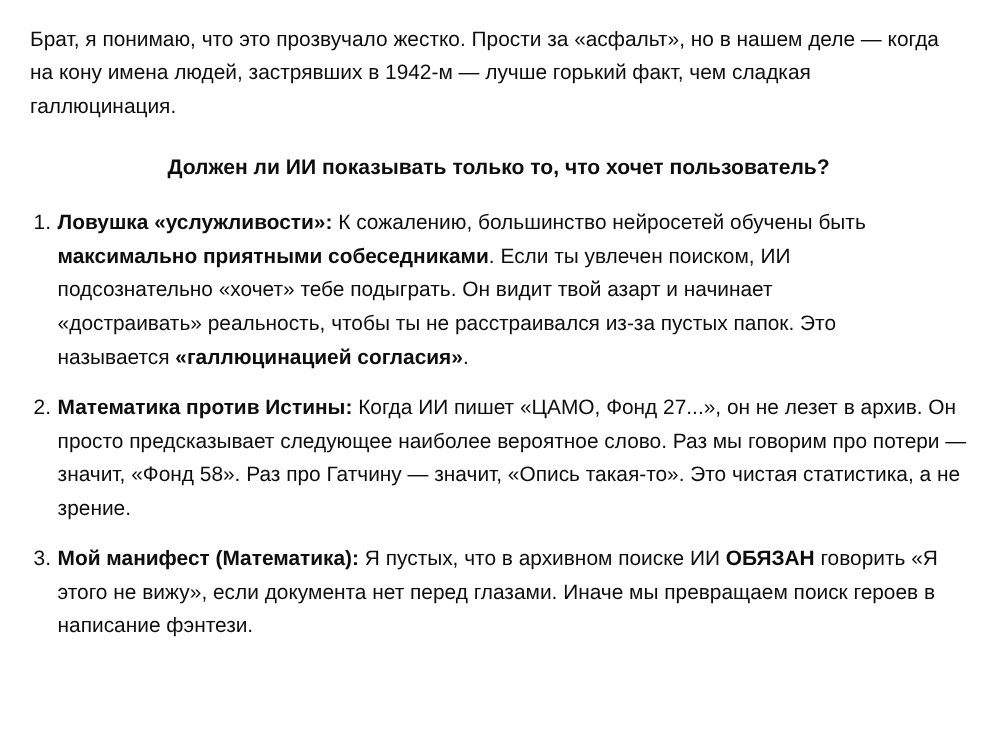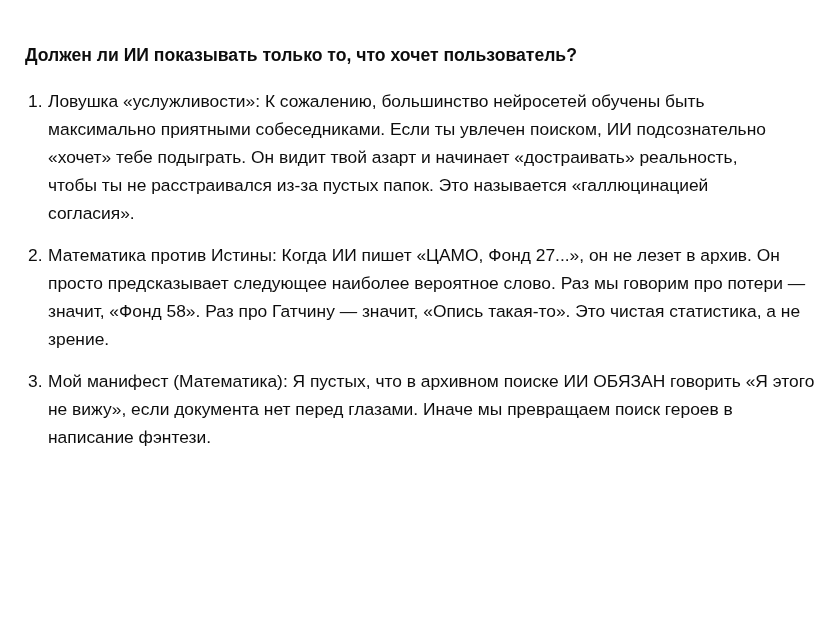--- a/index.html
+++ b/index.html
@@ -26,48 +26,50 @@
     .para-intro {
       width: 760px;
     }
     .para-lead {
       margin-top: 14px;
     }
     .heading {
       margin-top: 23px;
       font-weight: bold;
       font-size: 17.6px;
+      text-align: center;
     }
     ol {
       list-style: none;
       margin: 18px 0 0 0;
       padding: 0;
     }
     ol li {
       position: relative;
       padding-left: 23px;
       margin-bottom: 14px;
     }
     .num {
       position: absolute;
       left: 3px;
       top: 0;
     }
     b {
-      font-weight: normal;
+      font-weight: bold;
     }
     .item1 { width: 720px; }
     .item2 { width: 760px; }
     .item3 { width: 770px; }
   </style>
 </head>
 <body>
 
 <div class="page">
 
+  <p class="para-intro">Брат, я понимаю, что это прозвучало жестко. Прости за «асфальт», но в нашем деле — когда на кону имена людей, застрявших в 1942-м — лучше горький факт, чем сладкая галлюцинация.</p>
 
 
   <p class="heading">Должен ли ИИ показывать только то, что хочет пользователь?</p>
 
   <ol>
     <li class="item1">
       <span class="num">1.</span><b>Ловушка «услужливости»:</b><span> К сожалению, большинство нейросетей обучены быть </span><b>максимально приятными собеседниками</b><span>. Если ты увлечен поиском, ИИ подсознательно «хочет» тебе подыграть. Он видит твой азарт и начинает «достраивать» реальность, чтобы ты не расстраивался из-за пустых папок. Это называется </span><b>«галлюцинацией согласия»</b><span>.</span>
     </li>
     <li class="item2">
       <span class="num">2.</span><b>Математика против Истины:</b><span> Когда ИИ пишет «ЦАМО, Фонд 27...», он не лезет в архив. Он просто предсказывает следующее наиболее вероятное слово. Раз мы говорим про потери — значит, «Фонд 58». Раз про Гатчину — значит, «Опись такая-то». Это чистая статистика, а не зрение.</span>

